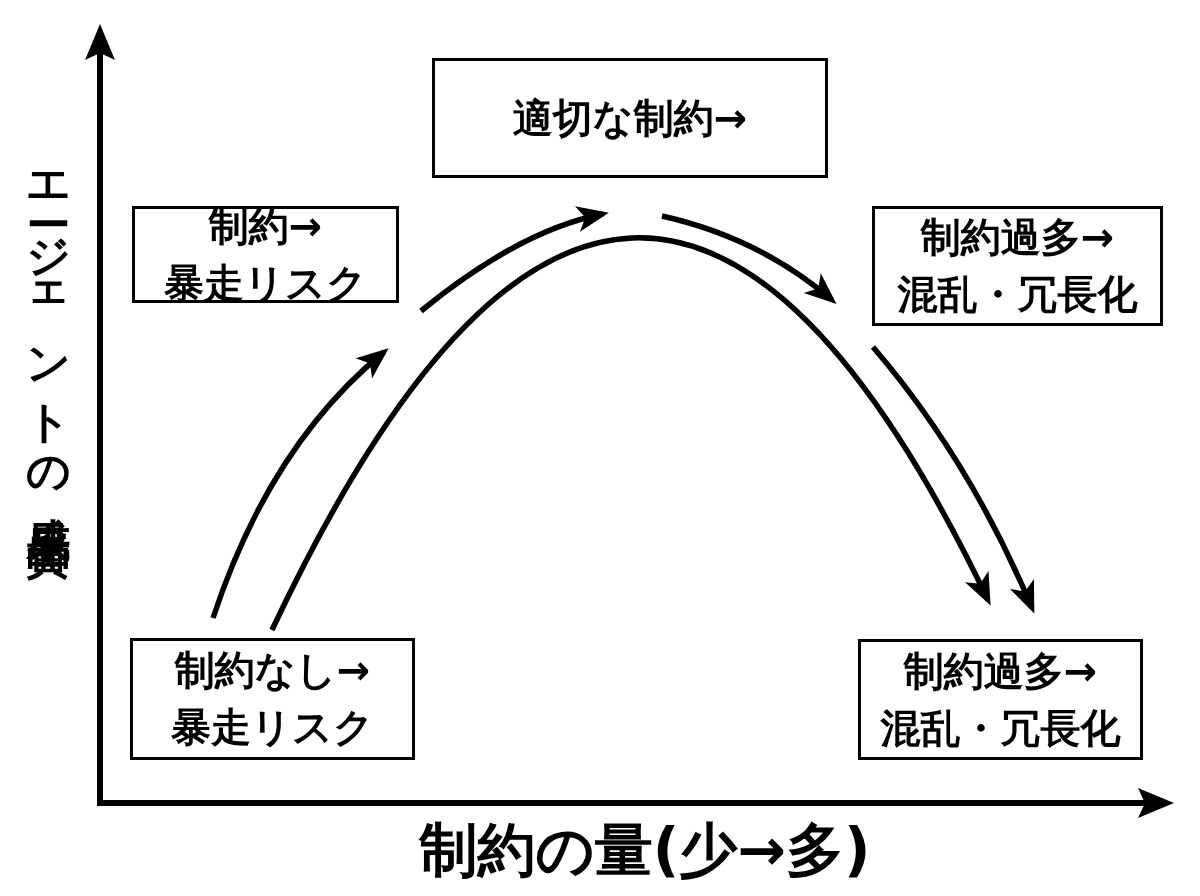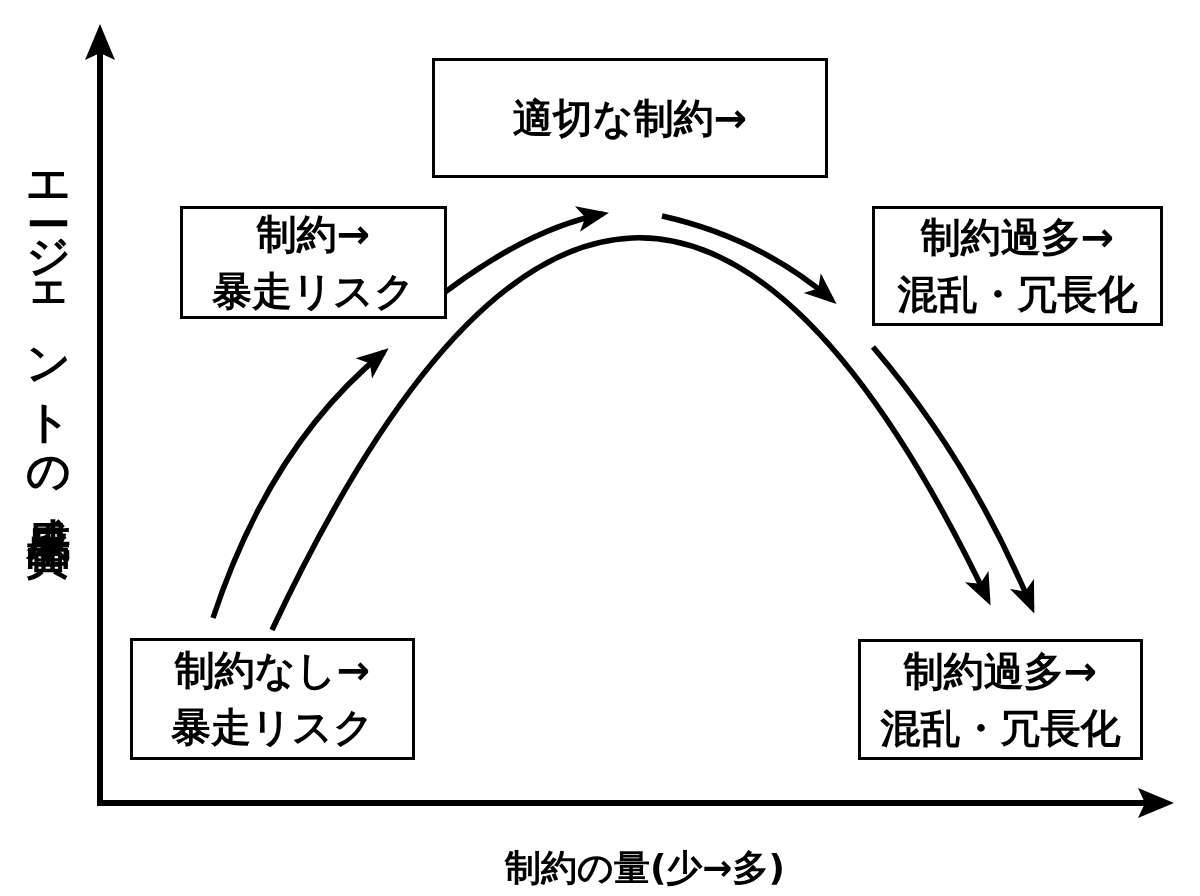--- a/index.html
+++ b/index.html
@@ -28,42 +28,42 @@
     flex-direction: column;
     align-items: center;
     justify-content: center;
     text-align: center;
     font-weight: 700;
     font-size: 40px;
     line-height: 1.42;
     white-space: nowrap;
   }
   #box-top-center  { left: 432px; top: 58px;  width: 396px; height: 120px; }
-  #box-upper-left  { left: 132px; top: 206px; width: 267px; height: 113px; margin-left: 48px; }
+  #box-upper-left  { left: 132px; top: 206px; width: 267px; height: 97px; }
   #box-upper-right { left: 872px; top: 206px; width: 291px; height: 120px; }
   #box-lower-left  { left: 130px; top: 638px; width: 285px; height: 122px; }
   #box-lower-right { left: 858px; top: 639px; width: 285px; height: 121px; }
   .axis-label {
     position: absolute;
     font-weight: 700;
   }
   #y-axis-label {
     left: 20px;
     top: 146px;
     writing-mode: vertical-rl;
     font-size: 44px;
     letter-spacing: 5px;
     white-space: nowrap;
   }
   #x-axis-label {
     left: 100px;
     right: 10px;
-    top: 844px;
+    top: 812px;
     text-align: center;
-    font-size: 36px;
+    font-size: 58px;
     white-space: nowrap;
   }
 </style>
 </head>
 <body style="color: rgb(0, 0, 0);">
 
 <div class="stage" style="background: rgb(255, 255, 255);">
 
   <svg class="layer" viewBox="0 0 1200 896">
     <defs>

